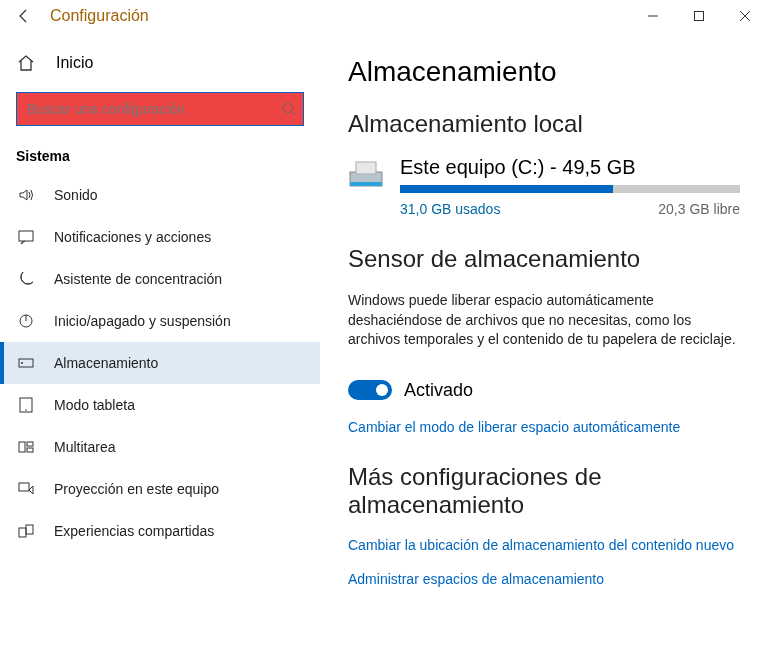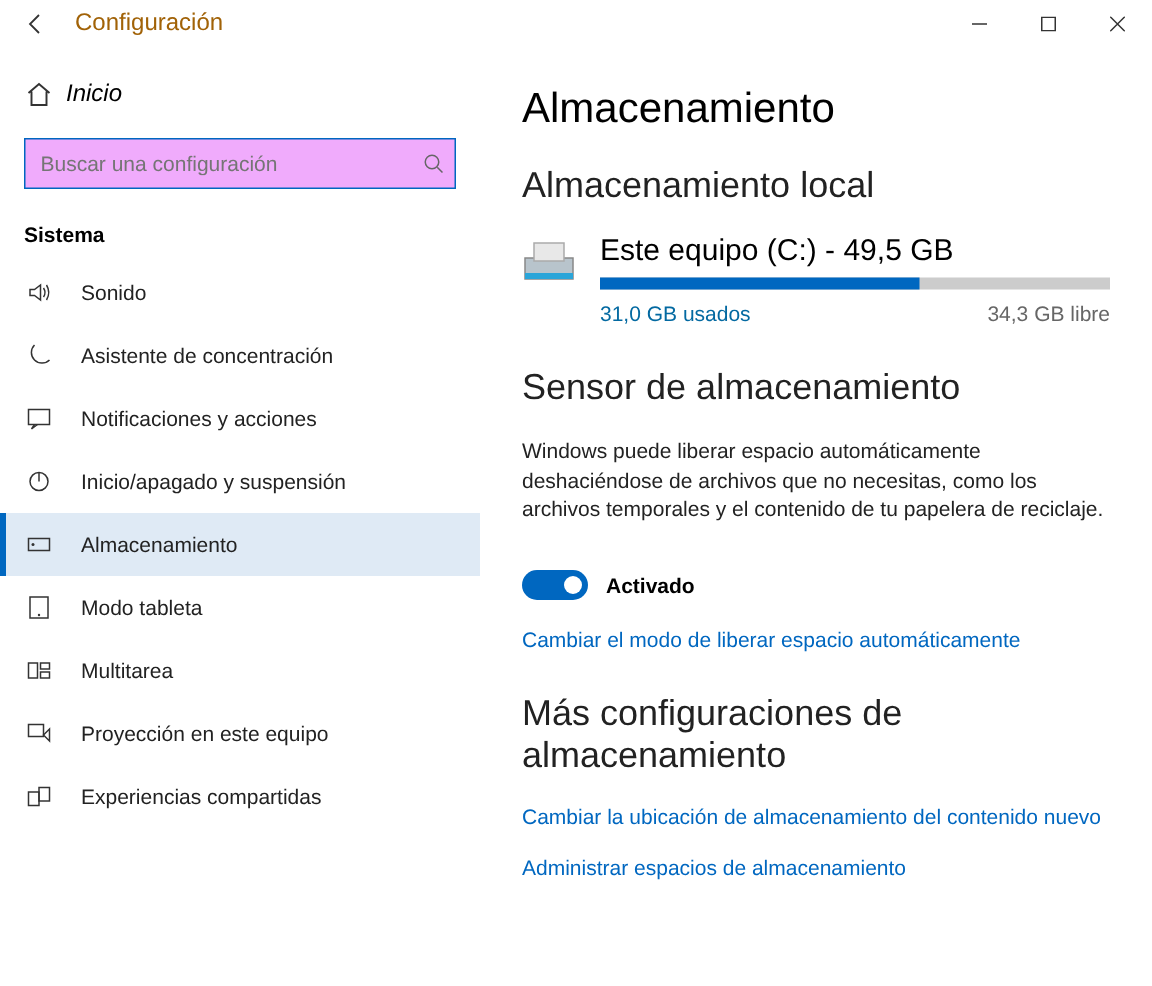--- a/index.html
+++ b/index.html
@@ -4,24 +4,24 @@
 <style>
 * { margin: 0; padding: 0; box-sizing: border-box; font-family: "Segoe UI", -apple-system, sans-serif; }
 body { width: 768px; height: 657px; background: #fff; overflow: hidden; position: relative; }
 .titlebar { height: 32px; display: flex; align-items: center; padding-left: 8px; }
 .back-btn { width: 32px; height: 32px; display: flex; align-items: center; justify-content: center; cursor: pointer; }
 .title { font-size: 16px; margin-left: 10px; color: #a16207; }
 .win-controls { margin-left: auto; display: flex; }
 .win-btn { width: 46px; height: 32px; display: flex; align-items: center; justify-content: center; cursor: pointer; font-size: 12px; }
 .layout { display: flex; height: calc(100% - 32px); }
 .sidebar { width: 320px; padding: 12px 0 0 0; overflow-y: auto; }
-.home-row { display: flex; align-items: flex-start; padding: 10px 16px; cursor: pointer; gap: 8px; font-style: italic; }
+.home-row { display: flex; align-items: flex-start; padding: 10px 16px; cursor: pointer; gap: 20px; }
 .home-row span.icon, .nav-item span.icon { width: 20px; display: inline-flex; justify-content: center; }
 .search-wrap { margin: 10px 16px 18px 16px; }
-.search { width: 100%; height: 34px; border: 1px solid #0067c0; padding: 0 30px 0 10px; font-size: 14px; outline: none; background: #f0abfc; }
+.search { width: 100%; height: 34px; border: 1px solid #0067c0; padding: 0 30px 0 10px; font-size: 14px; outline: none; background: #ef4444; }
 .search-wrap { position: relative; }
 .search-icon { position: absolute; right: 8px; top: 50%; transform: translateY(-50%); color: #666; }
 .section-hdr { font-weight: 600; font-size: 14px; padding: 4px 16px 10px 16px; }
 .nav-item { display: flex; align-items: center; padding: 12px 16px; cursor: pointer; gap: 18px; font-size: 14px; color: #222; position: relative; }
 .nav-item.active { background: #dfeaf5; }
 .nav-item.active::before { content: ""; position: absolute; left: 0; top: 0; bottom: 0; width: 4px; background: #0067c0; }
 .content { flex: 1; padding: 24px 28px 18px 28px; overflow-y: auto; }
 h1 { font-size: 28px; font-weight: 400; margin-bottom: 22px; }
 h2 { font-size: 24px; font-weight: 400; margin: 0 0 18px 0; color: #222; }
 .disk-row { display: flex; gap: 14px; margin-bottom: 16px; }
@@ -30,21 +30,21 @@
 .disk-title { font-size: 20px; margin-bottom: 6px; }
 .bar { width: 100%; height: 8px; background: #ccc; position: relative; margin-bottom: 8px; }
 .bar-fill { height: 100%; background: #0067c0; }
 .disk-stats { display: flex; justify-content: space-between; font-size: 14px; }
 .used { color: #0369a1; }
 .free { color: #666; text-align: right; }
 .sensor-desc { font-size: 14px; color: #222; line-height: 1.4; margin-bottom: 30px; }
 .toggle-row { display: flex; align-items: center; gap: 12px; margin-bottom: 18px; }
 .toggle { width: 44px; height: 20px; background: #0067c0; border-radius: 10px; position: relative; cursor: pointer; }
 .toggle-knob { width: 12px; height: 12px; background: #fff; border-radius: 50%; position: absolute; right: 4px; top: 4px; }
-.toggle-label { font-size: 14px; font-weight: bold; }
+.toggle-label { font-size: 18px; }
 .link { color: #0067c0; font-size: 14px; display: block; margin-bottom: 18px; cursor: pointer; }
 .section { margin-bottom: 28px; }
 svg { display: block; }
 </style>
 </head>
 <body>
 
 <div class="titlebar">
   <div class="back-btn">
     <svg width="16" height="16" viewBox="0 0 16 16">
@@ -97,33 +97,33 @@
           <svg width="18" height="18" viewBox="0 0 18 18">
             <path d="M3 7 H6 L10 4 V14 L6 11 H3 Z" stroke="#333" fill="none"></path>
             <path d="M12 6 Q14 9 12 12 M14 4 Q17 9 14 14" stroke="#333" fill="none"></path>
           </svg>
         </span>
       <span>Sonido</span>
     </div>
     <div class="nav-item">
       <span class="icon">
           <svg width="18" height="18" viewBox="0 0 18 18">
-            <path d="M6 2 A7 7 0 1 0 16 12 A5 5 0 0 1 6 2" stroke="#333" fill="none"></path>
-          </svg>
-        </span>
-      <span>Asistente de concentración</span>
-    </div>
-    <div class="nav-item">
-      <span class="icon">
-          <svg width="18" height="18" viewBox="0 0 18 18">
             <rect x="2" y="3" width="14" height="10" stroke="#333" fill="none"></rect>
             <path d="M6 13 L4 16 L8 13" stroke="#333" fill="none"></path>
           </svg>
         </span>
       <span>Notificaciones y acciones</span>
+    </div>
+    <div class="nav-item">
+      <span class="icon">
+          <svg width="18" height="18" viewBox="0 0 18 18">
+            <path d="M6 2 A7 7 0 1 0 16 12 A5 5 0 0 1 6 2" stroke="#333" fill="none"></path>
+          </svg>
+        </span>
+      <span>Asistente de concentración</span>
     </div>
     <div class="nav-item">
       <span class="icon">
           <svg width="18" height="18" viewBox="0 0 18 18">
             <circle cx="9" cy="9" r="6" stroke="#333" fill="none"></circle>
             <line x1="9" y1="3" x2="9" y2="9" stroke="#333"></line>
           </svg>
         </span>
       <span>Inicio/apagado y suspensión</span>
     </div>
@@ -188,21 +188,21 @@
               <rect x="8" y="4" width="20" height="12" fill="#e8e8e8" stroke="#aaa"></rect>
             </svg>
         </div>
         <div class="disk-info">
           <div class="disk-title">Este equipo (C:) - 49,5 GB</div>
           <div class="bar">
               <div class="bar-fill" style="width:62.6%"></div>
             </div>
           <div class="disk-stats">
             <span class="used">31,0 GB usados</span>
-            <span class="free">34,3 GB libre</span>
+            <span class="free">20,3 GB libre</span>
           </div>
         </div>
       </div>
     </div>
 
     <div class="section">
       <h2>Sensor de almacenamiento</h2>
       <p class="sensor-desc">Windows puede liberar espacio automáticamente deshaciéndose de archivos que no necesitas, como los archivos temporales y el contenido de tu papelera de reciclaje.</p>
       <div class="toggle-row">
         <div class="toggle">

